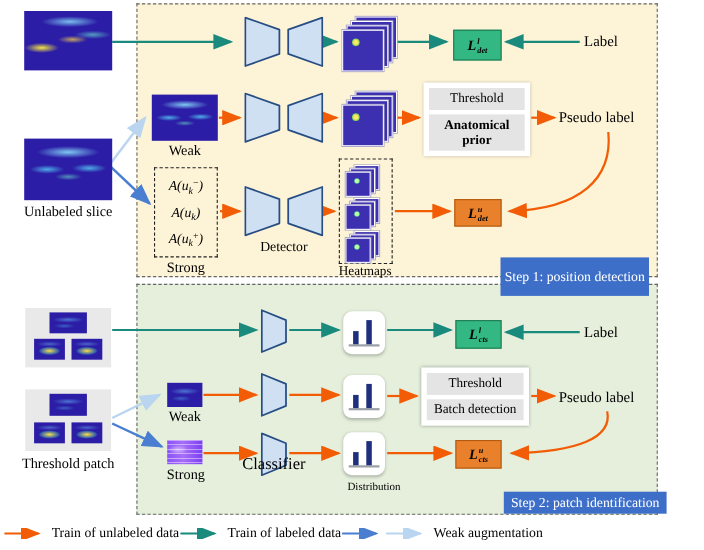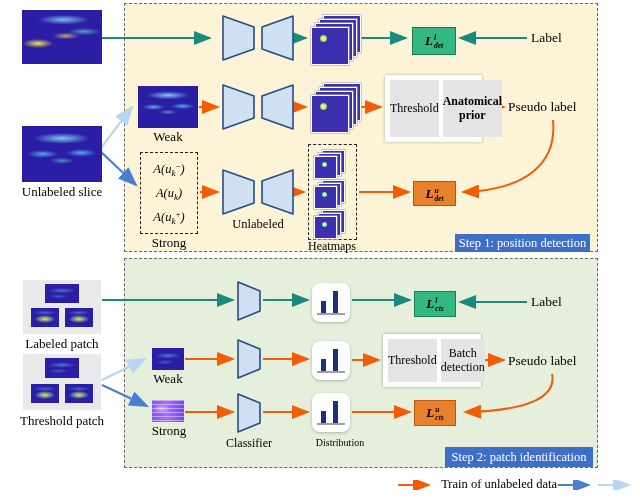--- a/index.html
+++ b/index.html
@@ -42,40 +42,40 @@
      background:radial-gradient(circle,#ffe95e 0 35%, #58c95e 75%, transparent);}
   .stack.sm .sq{width:21px;height:21px;border-width:1px;}
   .stack.sm .dot{width:5px;height:5px;background:radial-gradient(circle,#b8ff9e 0 40%, #3fc9a0 80%, transparent);}
   
   .dist{position:absolute;z-index:2;width:38px;height:39px;background:#fff;border-radius:8px;box-shadow:0 1px 3px rgba(0,0,0,.25);}
   .dist .base{position:absolute;left:5px;bottom:7px;width:28px;height:2px;background:#9aa0a6;}
   .dist .b1{position:absolute;left:9px;bottom:9px;width:5px;height:12px;background:#1e2f7e;}
   .dist .b2{position:absolute;left:21px;bottom:9px;width:5px;height:22px;background:#1e2f7e;}
   
   .card{position:absolute;z-index:2;background:#fff;box-shadow:0 0 3px rgba(0,0,0,.3);
-        display:flex;gap:4px;padding:5px;box-sizing:border-box;}
+        display:flex;flex-direction:column;gap:4px;padding:5px;box-sizing:border-box;}
   .gray{background:#e4e4e4;flex:1;display:flex;align-items:center;justify-content:center;
         font-size:12px;text-align:center;line-height:1.15;}
   
   .loss{position:absolute;z-index:2;display:flex;align-items:center;justify-content:center;
         font-style:italic;font-weight:bold;font-size:13px;}
   .loss.green{background:#33b884;border:1px solid #1f7a52;}
   .loss.orange{background:#e8802c;border:1px solid #b35a10;}
   .loss .ss{display:inline-flex;flex-direction:column;align-items:flex-start;font-size:7.5px;line-height:1.05;margin-left:1px;transform:translateY(1px);}
   
   .banner{position:absolute;z-index:2;background:#3e6fc8;color:#fff;font-size:12.5px;
           display:flex;align-items:center;justify-content:center;}
   
   .inner-dash{position:absolute;z-index:2;border:1.4px dashed #222;box-sizing:border-box;}
   .math-row{font-style:italic;font-size:12.5px;white-space:nowrap;}
   .msub{font-size:9px;vertical-align:-3px;font-style:italic;}
   .msup{font-size:9px;vertical-align:4px;font-style:normal;}
   .strongbox{display:flex;flex-direction:column;justify-content:space-around;align-items:center;padding:4px 0;}
   
-  .legend{position:absolute;z-index:2;left:3px;top:477px;width:634px;display:flex;justify-content:flex-end;align-items:center;}
+  .legend{position:absolute;z-index:2;left:3px;top:477px;width:634px;display:flex;justify-content:flex-start;align-items:center;}
   .legend-item{display:flex;align-items:center;gap:4px;font-size:12.5px;white-space:nowrap;}
 </style>
 </head>
 <body>
 
 <div class="canvas">
 
   <div class="step-box step1"></div>
   <div class="step-box step2"></div>
 
@@ -133,21 +133,20 @@
   <div class="us us-bright" style="left:22px;top:10px;width:80px;height:54px;"></div>
 
   <div class="us us-arcs" style="left:22px;top:126px;width:80px;height:56px;"></div>
   <div class="cap" style="left:7px;top:185px;width:110px;">Unlabeled slice</div>
 
   <div class="patch-card" style="left:23px;top:280px;width:78px;height:54px;">
     <div class="us us-dim" style="left:22px;top:4px;width:34px;height:19px;"></div>
     <div class="us us-spot" style="left:8px;top:28px;width:28px;height:19px;"></div>
     <div class="us us-spot" style="left:42px;top:28px;width:28px;height:19px;"></div>
   </div>
-  <div class="cap" style="left:12px;top:337px;width:100px;">Labeled patch</div>
 
   <div class="patch-card" style="left:23px;top:354px;width:78px;height:56px;">
     <div class="us us-dim" style="left:22px;top:4px;width:34px;height:20px;"></div>
     <div class="us us-spot" style="left:8px;top:30px;width:28px;height:19px;"></div>
     <div class="us us-spot" style="left:42px;top:30px;width:28px;height:19px;"></div>
   </div>
   <div class="cap" style="left:7px;top:414px;width:110px;">Threshold patch</div>
 
   <div class="us us-arcs" style="left:138px;top:86px;width:60px;height:42px;"></div>
   <div class="cap" style="left:138px;top:130px;width:60px;">Weak</div>
@@ -164,21 +163,21 @@
     <polygon points="40,12 71,1 71,45 40,34" fill="#cfe0f2" stroke="#274d85" stroke-width="1.6" stroke-linejoin="round"></polygon>
   </svg>
   <svg class="abs" style="left:222px;top:84px;" width="72" height="46">
     <polygon points="1,1 32,12 32,34 1,45" fill="#cfe0f2" stroke="#274d85" stroke-width="1.6" stroke-linejoin="round"></polygon>
     <polygon points="40,12 71,1 71,45 40,34" fill="#cfe0f2" stroke="#274d85" stroke-width="1.6" stroke-linejoin="round"></polygon>
   </svg>
   <svg class="abs" style="left:222px;top:169px;" width="72" height="46">
     <polygon points="1,1 32,12 32,34 1,45" fill="#cfe0f2" stroke="#274d85" stroke-width="1.6" stroke-linejoin="round"></polygon>
     <polygon points="40,12 71,1 71,45 40,34" fill="#cfe0f2" stroke="#274d85" stroke-width="1.6" stroke-linejoin="round"></polygon>
   </svg>
-  <div class="cap" style="left:222px;top:218px;width:72px;font-size:12.5px;">Unlabeled</div>
+  <div class="cap" style="left:222px;top:218px;width:72px;font-size:12.5px;">Detector</div>
 
   <div class="stack" style="left:311px;top:15px;width:52px;height:52px;">
     <div class="sq" style="left:12px;top:0;"></div>
       <div class="sq" style="left:8px;top:4px;"></div>
     <div class="sq" style="left:4px;top:8px;"></div>
       <div class="sq" style="left:0;top:12px;">
         <div class="dot" style="left:8px;top:7px;"></div>
       </div>
   </div>
   <div class="stack" style="left:311px;top:83px;width:52px;height:52px;">
@@ -228,37 +227,37 @@
   </div>
   <div class="freetext" style="left:531px;top:30px;">Label</div>
   <div class="freetext" style="left:508px;top:99px;">Pseudo label</div>
   <div class="loss orange" style="left:413px;top:181px;width:41px;height:23px;">
     <span>L</span>
       <span class="ss">
         <span>u</span>
         <span>det</span>
       </span>
   </div>
-  <div class="banner" style="left:455px;top:234px;width:135px;height:18px;">Step 1: position detection</div>
+  <div class="banner" style="left:455px;top:234px;width:135px;height:35px;">Step 1: position detection</div>
 
   <div class="us us-dim" style="left:152px;top:348px;width:32px;height:22px;"></div>
   <div class="cap" style="left:138px;top:372px;width:60px;">Weak</div>
   <div class="us us-strong" style="left:152px;top:400px;width:32px;height:22px;"></div>
   <div class="cap" style="left:139px;top:424px;width:60px;">Strong</div>
 
   <svg class="abs" style="left:237px;top:281px;" width="24" height="40">
     <polygon points="1,1 23,10 23,30 1,39" fill="#cfe0f2" stroke="#274d85" stroke-width="1.6" stroke-linejoin="round"></polygon>
   </svg>
   <svg class="abs" style="left:237px;top:339px;" width="24" height="40">
     <polygon points="1,1 23,10 23,30 1,39" fill="#cfe0f2" stroke="#274d85" stroke-width="1.6" stroke-linejoin="round"></polygon>
   </svg>
   <svg class="abs" style="left:237px;top:393px;" width="24" height="40">
     <polygon points="1,1 23,10 23,30 1,39" fill="#cfe0f2" stroke="#274d85" stroke-width="1.6" stroke-linejoin="round"></polygon>
   </svg>
-  <div class="cap" style="left:211px;top:437px;width:76px;font-size:12px;">Classifier</div>
+  <div class="cap" style="left:211px;top:414px;width:76px;font-size:15px;">Classifier</div>
 
   <div class="dist" style="left:312px;top:283px;">
       <div class="base"></div>
       <div class="b1"></div>
       <div class="b2"></div>
     </div>
   <div class="dist" style="left:312px;top:341px;">
       <div class="base"></div>
       <div class="b1"></div>
       <div class="b2"></div>
@@ -284,34 +283,41 @@
   </div>
   <div class="freetext" style="left:531px;top:294px;">Label</div>
   <div class="freetext" style="left:508px;top:353px;">Pseudo label</div>
   <div class="loss orange" style="left:414px;top:400px;width:40px;height:24px;">
     <span>L</span>
       <span class="ss">
         <span>u</span>
         <span>cts</span>
       </span>
   </div>
-  <div class="banner" style="left:445px;top:447px;width:148px;height:20px;">Step 2: patch identification</div>
+  <div class="banner" style="left:458px;top:447px;width:148px;height:20px;">Step 2: patch identification</div>
 
   <div class="legend">
     <div class="legend-item">
       <svg width="40" height="10">
           <line x1="1" y1="5" x2="32" y2="5" stroke="#f25c05" stroke-width="2" marker-end="url(#m-orange)"></line>
         </svg>
       <span>Train of unlabeled data</span>
     </div>
     <div class="legend-item">
       <svg width="40" height="10">
+          <line x1="1" y1="5" x2="32" y2="5" stroke="#1a8a7d" stroke-width="2" marker-end="url(#m-teal)"></line>
+        </svg>
+      <span>Train of labeled data</span>
+    </div>
+    <div class="legend-item">
+      <svg width="40" height="10">
           <line x1="1" y1="5" x2="32" y2="5" stroke="#4a7ed0" stroke-width="2" marker-end="url(#m-blue)"></line>
         </svg>
     </div>
     <div class="legend-item">
       <svg width="40" height="10">
           <line x1="1" y1="5" x2="32" y2="5" stroke="#bad5ef" stroke-width="2" marker-end="url(#m-lblue)"></line>
         </svg>
+      <span>Weak augmentation</span>
     </div>
   </div>
 
 </div>
 
 </body></html>

